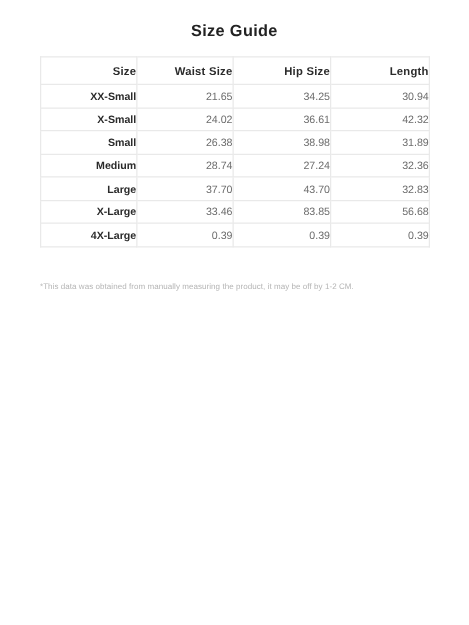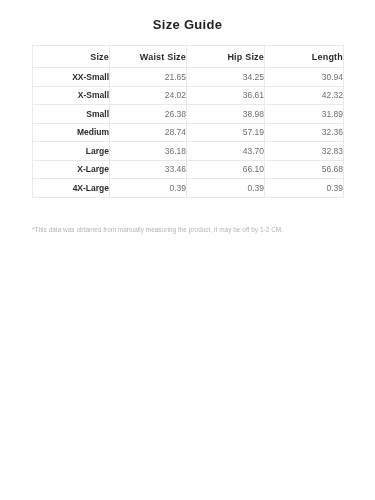--- a/index.html
+++ b/index.html
@@ -120,33 +120,33 @@
         </tr>
         <tr>
           <td class="size-cell">Small</td>
           <td>26.38</td>
           <td>38.98</td>
           <td>31.89</td>
         </tr>
         <tr>
           <td class="size-cell">Medium</td>
           <td>28.74</td>
-          <td>57.19</td>
+          <td>27.24</td>
           <td>32.36</td>
         </tr>
         <tr>
           <td class="size-cell">Large</td>
-          <td>36.18</td>
+          <td>37.70</td>
           <td>43.70</td>
           <td>32.83</td>
         </tr>
         <tr>
           <td class="size-cell">X-Large</td>
           <td>33.46</td>
-          <td>66.10</td>
+          <td>83.85</td>
           <td>56.68</td>
         </tr>
         <tr>
           <td class="size-cell">4X-Large</td>
           <td>0.39</td>
           <td>0.39</td>
           <td>0.39</td>
         </tr>
       </tbody>
     </table>

